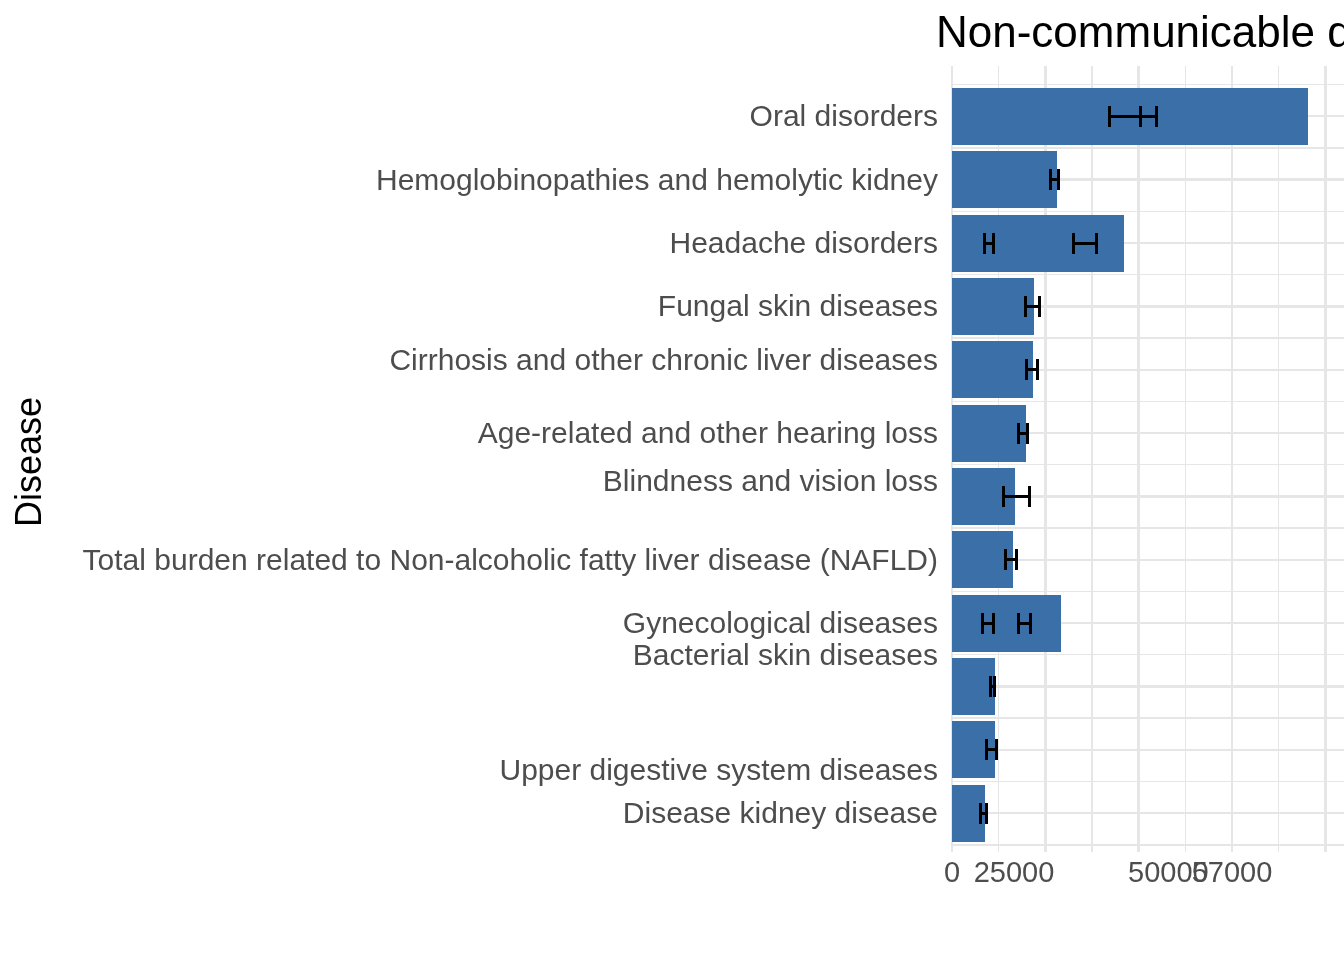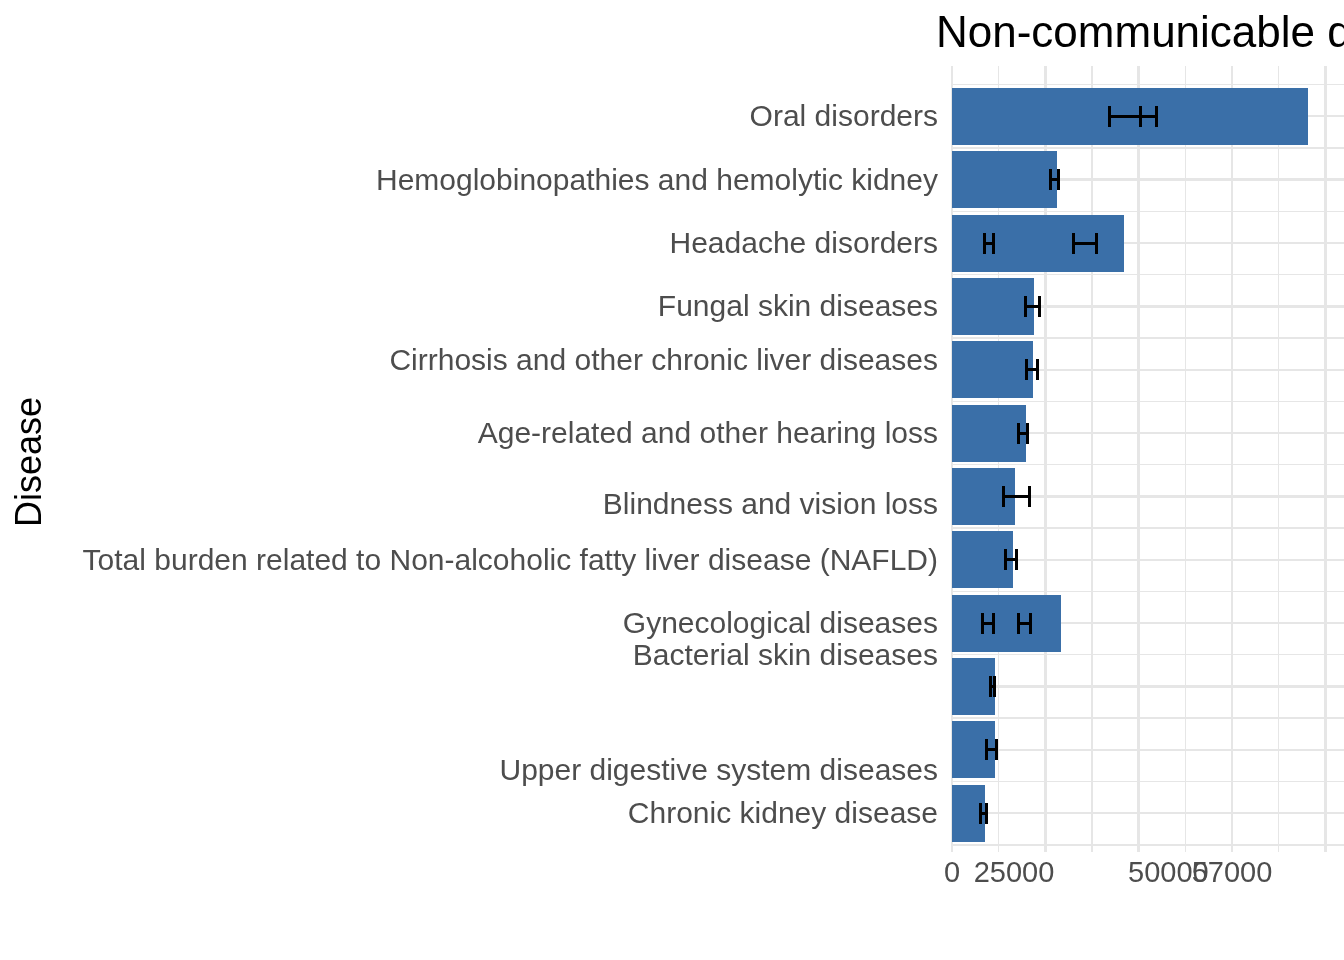--- a/index.html
+++ b/index.html
@@ -149,26 +149,26 @@
       <div class="err-cap" style="left: 978.873px; top: 802.65px;"></div>
       <div class="err-cap" style="left: 984.847px; top: 802.65px;"></div>
     </div>
   <div id="label-layer">
       <div class="cat-label" style="top: 99.3px;">Oral disorders</div>
       <div class="cat-label" style="top: 162.65px;">Hemoglobinopathies and hemolytic kidney</div>
       <div class="cat-label" style="top: 226px;">Headache disorders</div>
       <div class="cat-label" style="top: 289.35px;">Fungal skin diseases</div>
       <div class="cat-label" style="top: 343px;">Cirrhosis and other chronic liver diseases</div>
       <div class="cat-label" style="top: 416.05px;">Age-related and other hearing loss</div>
-      <div class="cat-label" style="top: 487px;">Blindness and vision loss</div>
+      <div class="cat-label" style="top: 464px;">Blindness and vision loss</div>
       <div class="cat-label" style="top: 542.75px;">Total burden related to Non-alcoholic fatty liver disease (NAFLD)</div>
       <div class="cat-label" style="top: 606.1px;">Gynecological diseases</div>
       <div class="cat-label" style="top: 638px;">Bacterial skin diseases</div>
       <div class="cat-label" style="top: 753px;">Upper digestive system diseases</div>
-      <div class="cat-label" style="top: 796.15px;">Chronic kidney disease</div>
+      <div class="cat-label" style="top: 796.15px;">Disease kidney disease</div>
       <div class="tick-label" style="left: 882px;">0</div>
       <div class="tick-label" style="left: 944px;">25000</div>
       <div class="tick-label" style="left: 1068.67px; text-align: right;">50000</div>
       <div class="tick-label" style="left: 1162px;">57000</div>
     </div>
 
   <div class="chart-title">Non-communicable diseases</div>
   <div class="y-axis-title">Disease</div>
 </div>
 

